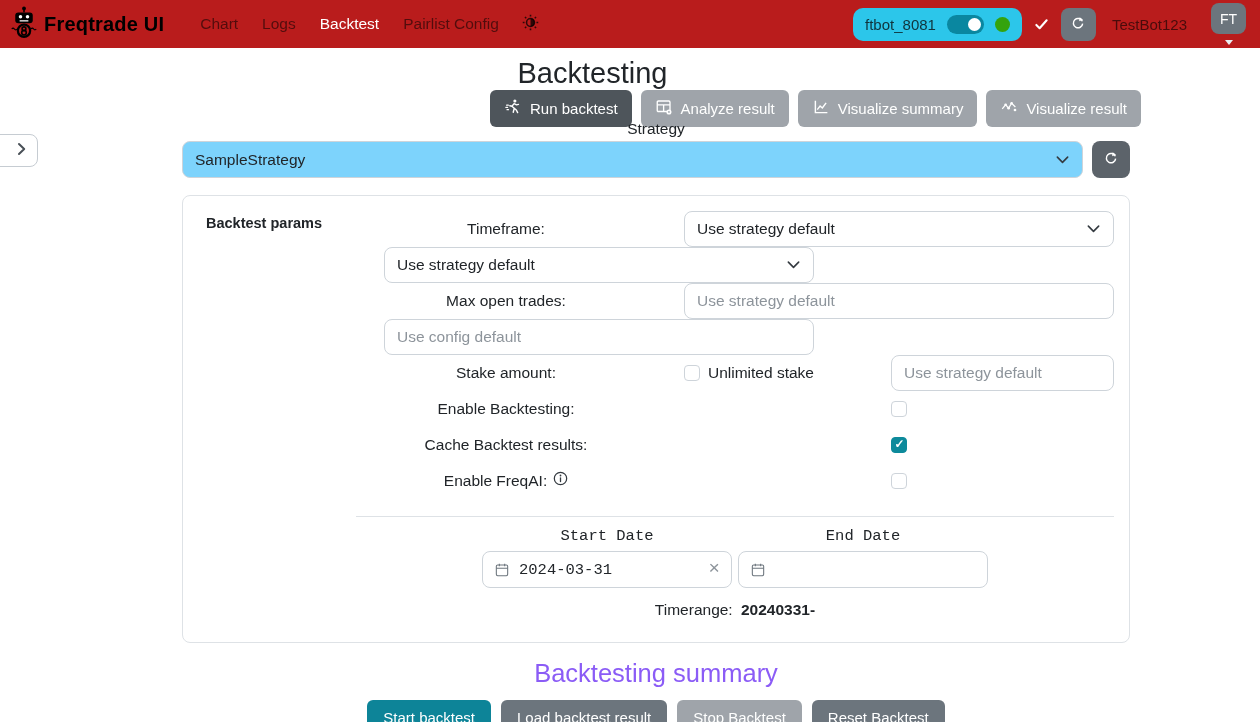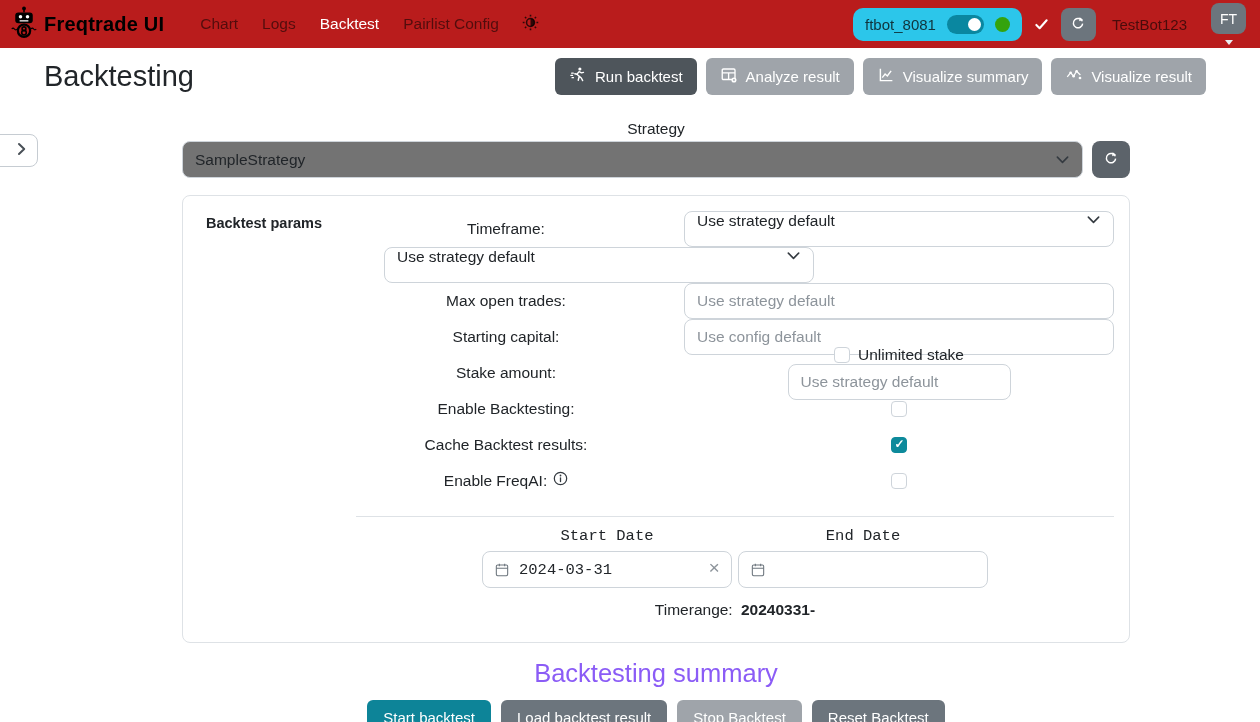--- a/index.html
+++ b/index.html
@@ -44,21 +44,21 @@
   .avatar-wrap { display: flex; align-items: center; gap: 6px; cursor: pointer; margin-left: 8px; flex-direction: column; }
   .avatar {
     width: 35px; height: 31px; border-radius: 8px; background: #6c757d;
     color: #fff; font-size: 14px; display: flex; align-items: center; justify-content: center;
   }
   .caret-down { width: 0; height: 0; border-left: 4px solid transparent; border-right: 4px solid transparent; border-top: 5px solid #e9ecef; }
 
   
   .page-header {
     display: flex; align-items: center;
-    padding: 9px 54px 9px 44px; height: 57px;
+    padding: 9px 119px 9px 44px; height: 57px; flex-direction: column;
   }
   .page-title { font-size: 29px; font-weight: 400; color: #212529; }
   .header-actions { margin-left: auto; display: flex; gap: 9px; }
   .btn {
     border: none; border-radius: 6px; background: #6c757d; color: #fff;
     font-family: inherit; font-size: 15px; padding: 0 14px; height: 37px;
     display: inline-flex; align-items: center; gap: 8px; cursor: pointer; white-space: nowrap;
   }
   .btn.active { background: #4e555b; }
   .btn.disabled { opacity: .65; cursor: default; }
@@ -70,45 +70,45 @@
     position: absolute; left: -9px; top: 14px; width: 47px; height: 33px;
     background: #fff; border: 1px solid #c6ccd2; border-radius: 8px;
     display: flex; align-items: center; justify-content: flex-end; padding-right: 9px; cursor: pointer;
   }
   .main { width: 948px; margin: 0 0 0 182px; }
   .strategy-label { text-align: center; font-size: 15.5px; margin-top: 15px; margin-bottom: 3px; }
   .strategy-row { display: flex; gap: 9px; }
   .select-box {
     flex: 1; height: 37px; border: 1px solid #ced4da; border-radius: 8px;
     display: flex; align-items: center; padding: 0 12px; font-size: 15.5px;
-    background: #737373; cursor: pointer;
+    background: #7dd3fc; cursor: pointer;
   }
   .select-box .chev { margin-left: auto; display: flex; }
   .refresh-btn {
     width: 38px; height: 37px; flex: none; border: none; border-radius: 8px;
     background: #5c636a; color: #fff; cursor: pointer;
     display: flex; align-items: center; justify-content: center;
   }
 
   
   .card {
     margin-top: 17px; border: 1px solid #dee2e6; border-radius: 8px;
     position: relative; padding: 15px 16px 23px;
   }
   .card-section-title { position: absolute; left: 23px; top: 19px; font-size: 14.5px; font-weight: 700; }
   .form-area { width: 758px; margin-left: 157px; }
   .form-row { display: flex; align-items: center; height: 35px; margin-bottom: 1px; }
   .label-col { width: 300px; text-align: center; font-size: 15.5px; flex: none;
     display: flex; align-items: center; justify-content: center; gap: 6px; }
   .control-col { width: 430px; margin-left: 28px; flex: none; display: flex; align-items: center; }
   .control-col.center { justify-content: center; }
-  .control-col.split { justify-content: space-between; flex-direction: column; }
+  .control-col.split { justify-content: space-between; }
   .ctl-select, .ctl-input {
     width: 100%; height: 36px; border: 1px solid #ced4da; border-radius: 8px;
-    background: #fff; font-size: 15.5px; display: flex; align-items: flex-start; padding: 0 12px;
+    background: #fff; font-size: 15.5px; display: flex; align-items: center; padding: 0 12px;
     font-family: inherit; color: #212529;
   }
   .ctl-select { cursor: pointer; }
   .ctl-select .chev { margin-left: auto; display: flex; }
   input.ctl-input::placeholder { color: #8d949b; }
   .stake-input { width: 223px; }
   .checkbox {
     width: 16px; height: 16px; border: 1px solid #ced4da; border-radius: 4px;
     background: #fff; cursor: pointer; flex: none; position: relative;
   }
@@ -314,21 +314,20 @@
         </div>
 
         <div class="form-row">
           <div class="label-col">Max open trades:</div>
           <div class="control-col">
             <input class="ctl-input" placeholder="Use strategy default" style="">
           </div>
         </div>
 
         <div class="form-row">
-          <div class="label-col">Starting capital:</div>
           <div class="control-col">
             <input class="ctl-input" placeholder="Use config default" style="">
           </div>
         </div>
 
         <div class="form-row">
           <div class="label-col">Stake amount:</div>
           <div class="control-col split">
             <span class="check-inline">
               <span class="checkbox"></span>

